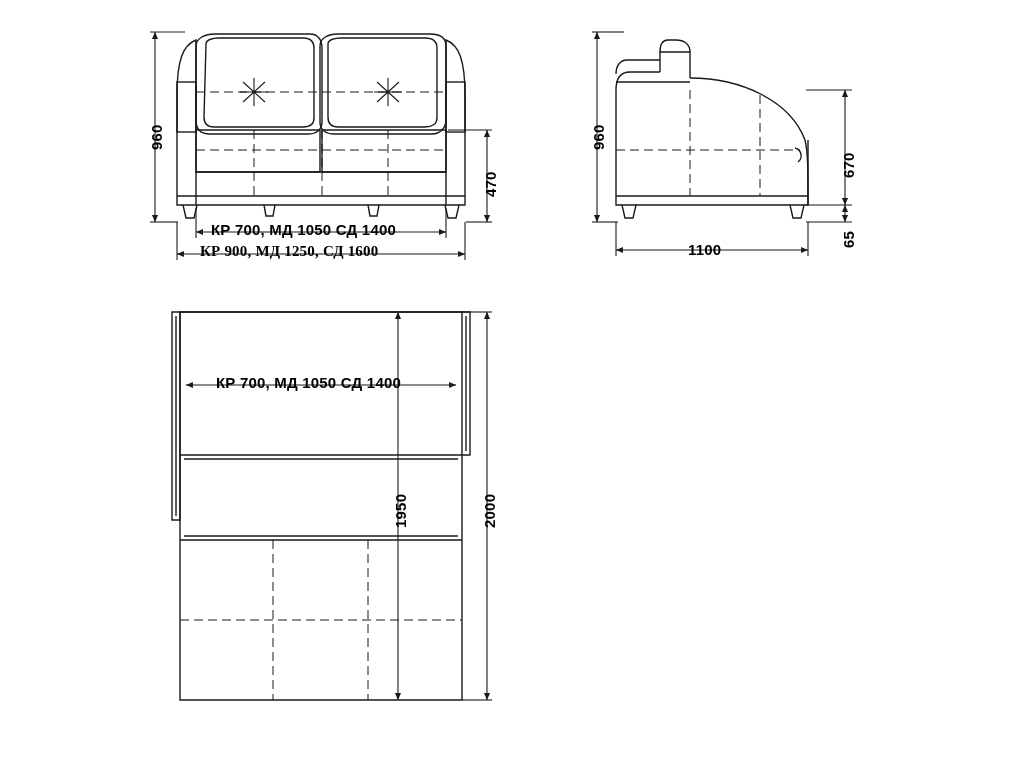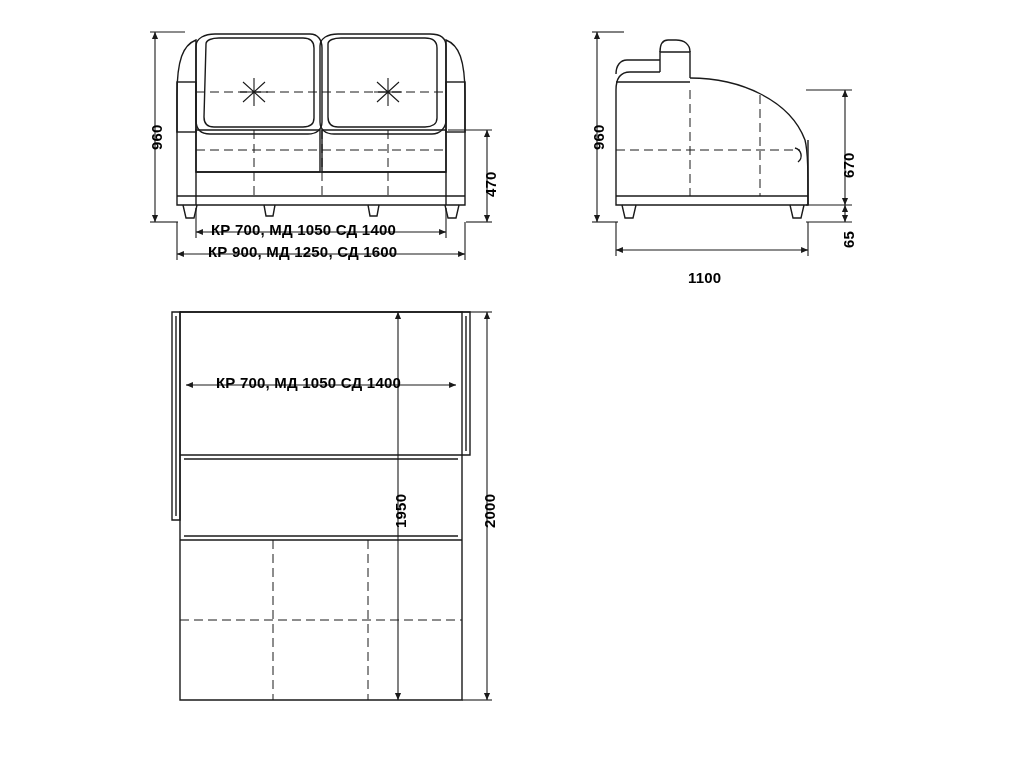--- a/index.html
+++ b/index.html
@@ -173,29 +173,29 @@
       <path d="M462,700 L492,700"></path>
     </g>
   </svg>
 
   <div class="dim-label vert" style="left:148px; top:150px; transform: rotate(-90deg);">960</div>
 
   <div class="dim-label vert" style="left:482px; top:197px; transform: rotate(-90deg);">470</div>
 
   <div class="dim-label" style="left:211px; top:221px;">КР 700, МД 1050 СД 1400</div>
 
-  <div class="dim-label" style="left:208px; top:243px;">КР 900, МД 1250, СД 1600</div>
+  <div class="dim-label" style="left:200px; top:243px;font-family:Liberation Serif, serif;">КР 900, МД 1250, СД 1600</div>
 
   <div class="dim-label vert" style="left:590px; top:150px; transform: rotate(-90deg);">960</div>
 
   <div class="dim-label vert" style="left:840px; top:178px; transform: rotate(-90deg);">670</div>
 
   <div class="dim-label vert" style="left:840px; top:248px; transform: rotate(-90deg);">65</div>
 
-  <div class="dim-label" style="left:688px; top:241px;margin-top:28px;">1100</div>
+  <div class="dim-label" style="left:688px; top:241px;">1100</div>
 
   <div class="dim-label" style="left:216px; top:374px;">КР 700, МД 1050 СД 1400</div>
 
   <div class="dim-label vert" style="left:392px; top:528px; transform: rotate(-90deg);">1950</div>
 
   <div class="dim-label vert" style="left:481px; top:528px; transform: rotate(-90deg);">2000</div>
 
 </div>
 
 </body></html>

